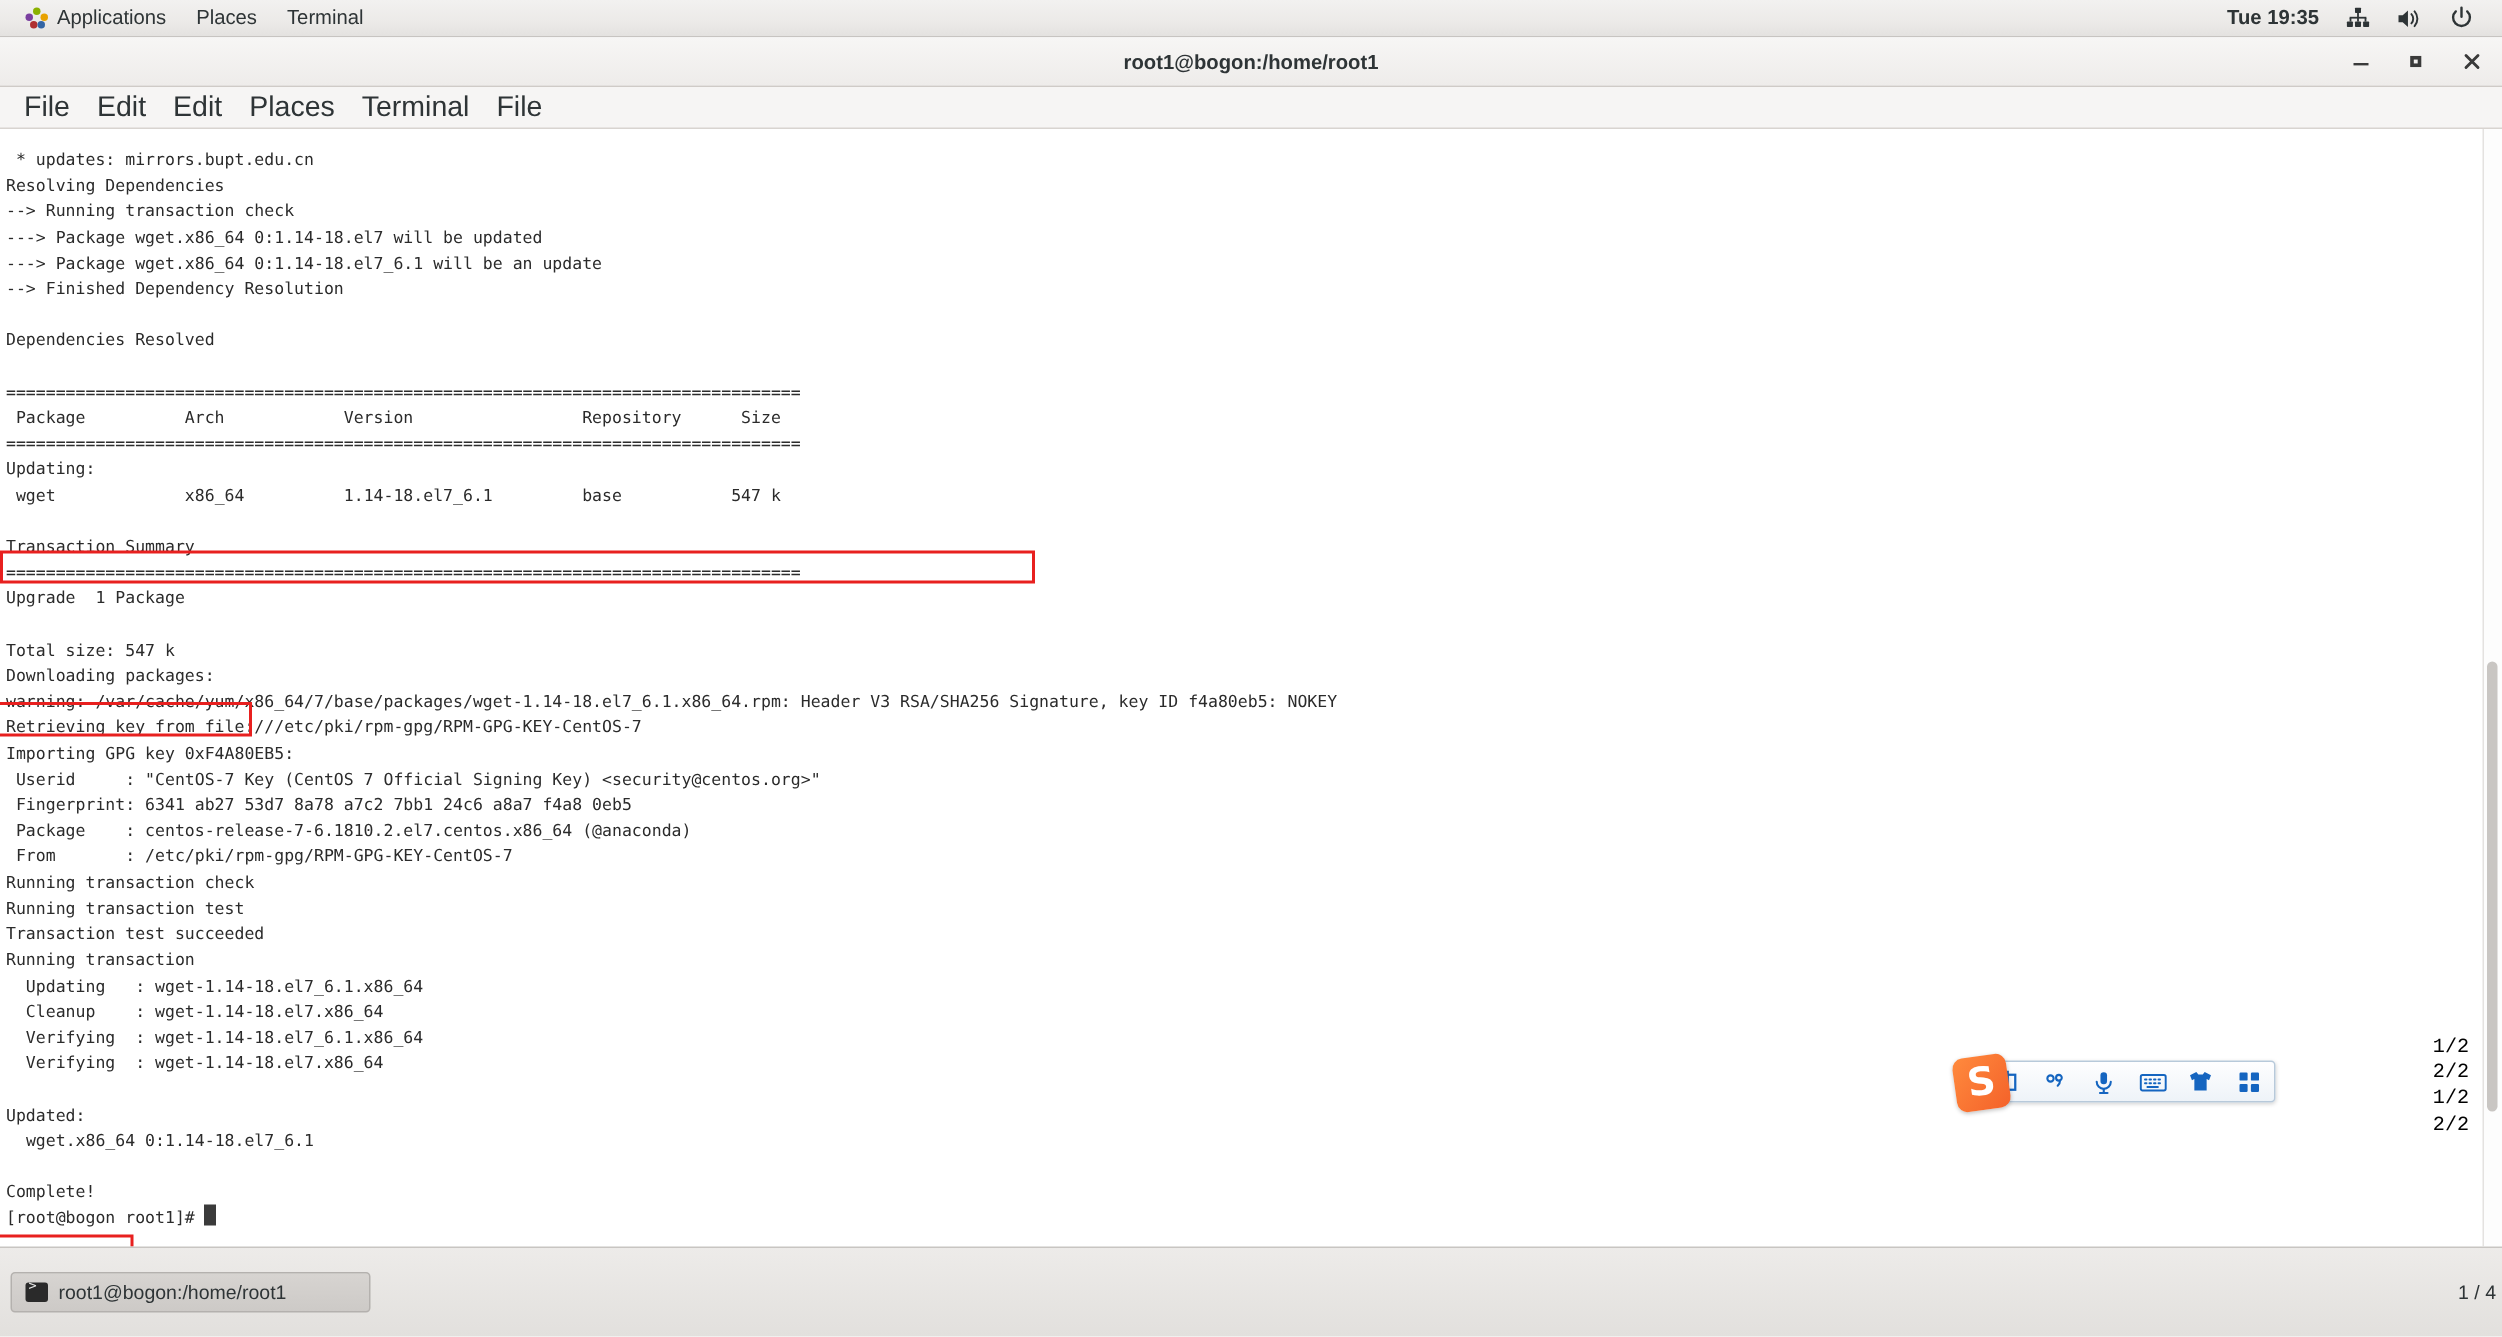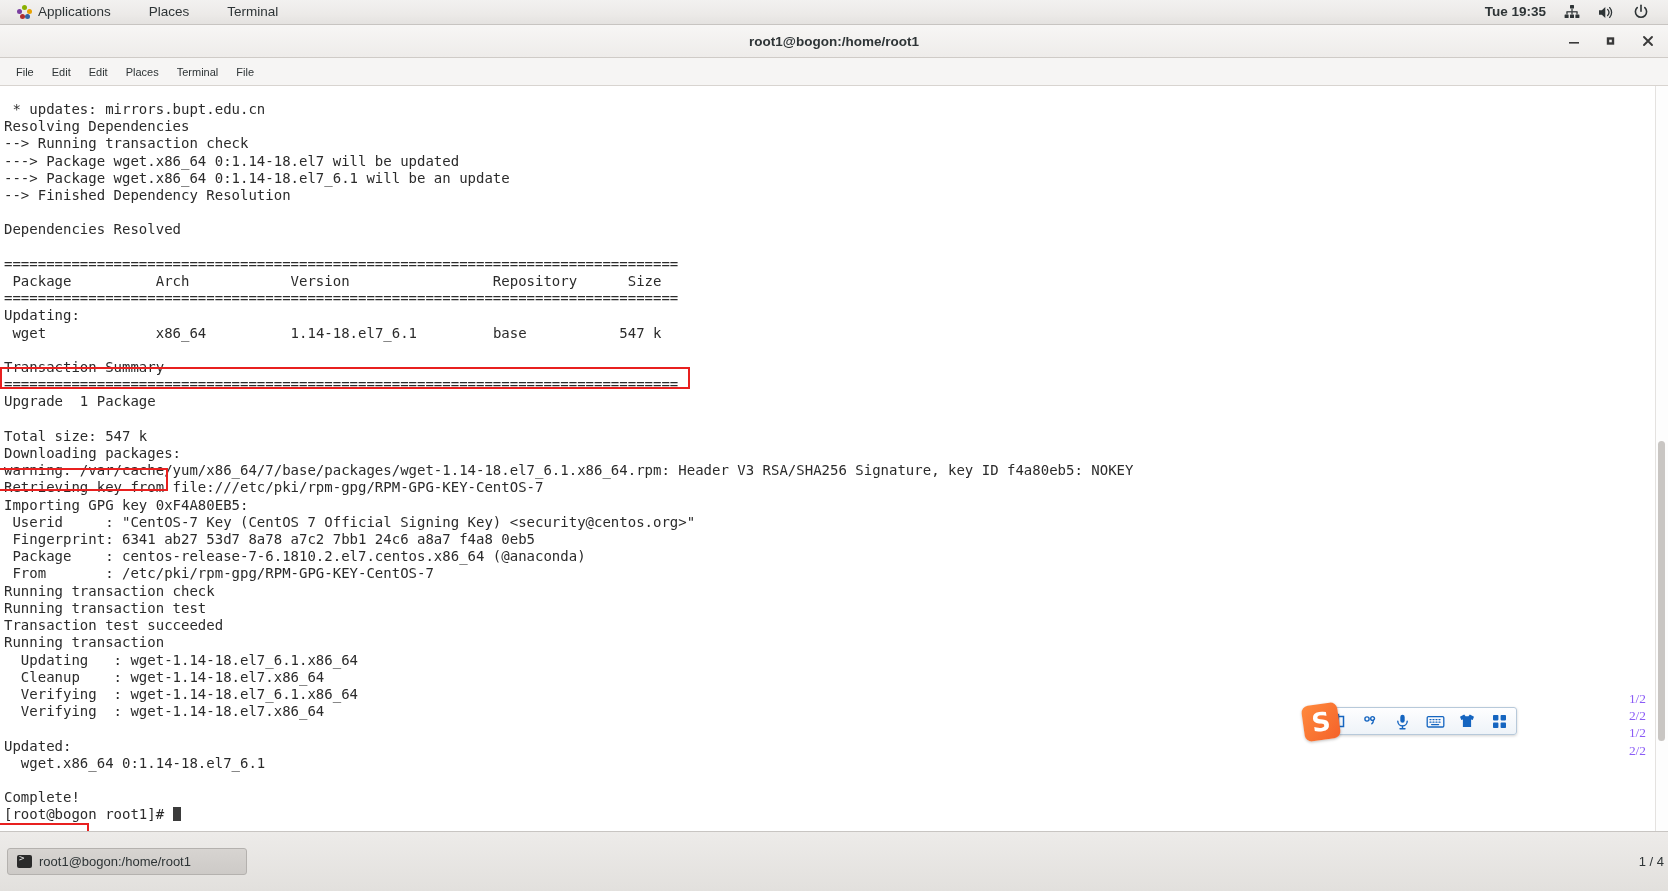--- a/index.html
+++ b/index.html
@@ -13,21 +13,21 @@
 
   
   #gnome-panel {
     position: absolute; top: 0; left: 0;
     width: 1668px; height: 25px;
     background: linear-gradient(to bottom, #f2f1f0 0%, #eceae8 60%, #e4e2e0 100%);
     border-bottom: 1px solid #c7c4c1;
     display: flex; align-items: center;
     font-size: 13.5px; color: #2e3436;
   }
-  .panel-left { display: flex; align-items: flex-end; padding-left: 7px; gap: 18px; }
+  .panel-left { display: flex; align-items: flex-end; padding-left: 7px; gap: 0px; }
   .panel-item {
     padding: 3px 10px; height: 24px;
     display: flex; align-items: center; gap: 6px;
     line-height: 1;
   }
   .panel-right {
     margin-left: auto; display: flex; align-items: center;
     padding-right: 10px; gap: 0px; font-weight: bold;
   }
   .panel-right .panel-item { padding: 3px 9px; }
@@ -72,52 +72,52 @@
     color: #3a3a3a; font-size: 15px; line-height: 1;
   }
   .wbtn svg { display: block; }
 
   #menubar {
     height: 28px; width: 100%;
     background: #f6f5f4;
     border-bottom: 1px solid #d8d4d0;
     display: flex; align-items: center;
     padding-left: 7px;
-    font-size: 11px; color: #2e3436;
+    font-size: 19px; color: #2e3436;
   }
   .menu-item { padding: 2px 9px; height: 22px; display:flex; align-items:center; }
 
   
   #term-body {
     position: relative;
     width: 1668px; height: 745px;
     background: #ffffff;
     overflow: hidden;
   }
   #term-text {
     position: absolute; top: 1px; left: 0;
     padding: 0 4px;
     font-family: "DejaVu Sans Mono", "Liberation Mono", monospace;
-    font-size: 14px;
+    font-size: 11px;
     line-height: 17.2px;
     color: #2b2b2b;
     white-space: pre;
     letter-spacing: 0px;
   }
   #term-text .b { font-weight: normal; }
   .cursor {
     display: inline-block; width: 8px; height: 14px;
     background: #3b3b3b; vertical-align: -2px;
   }
 
   
   .counters {
     position: absolute; right: 22px;
-    font-family: Liberation Serif, serif;
-    font-size: 13.4px; line-height: 17.2px; color: #8b5cf6;
+    font-family: Liberation Mono, monospace;
+    font-size: 13.4px; line-height: 17.2px; color: #000000;
     white-space: pre; text-align: right;
   }
 
   
   .redbox {
     position: absolute;
     border: 2px solid #e8201f;
     pointer-events: none;
   }
 

